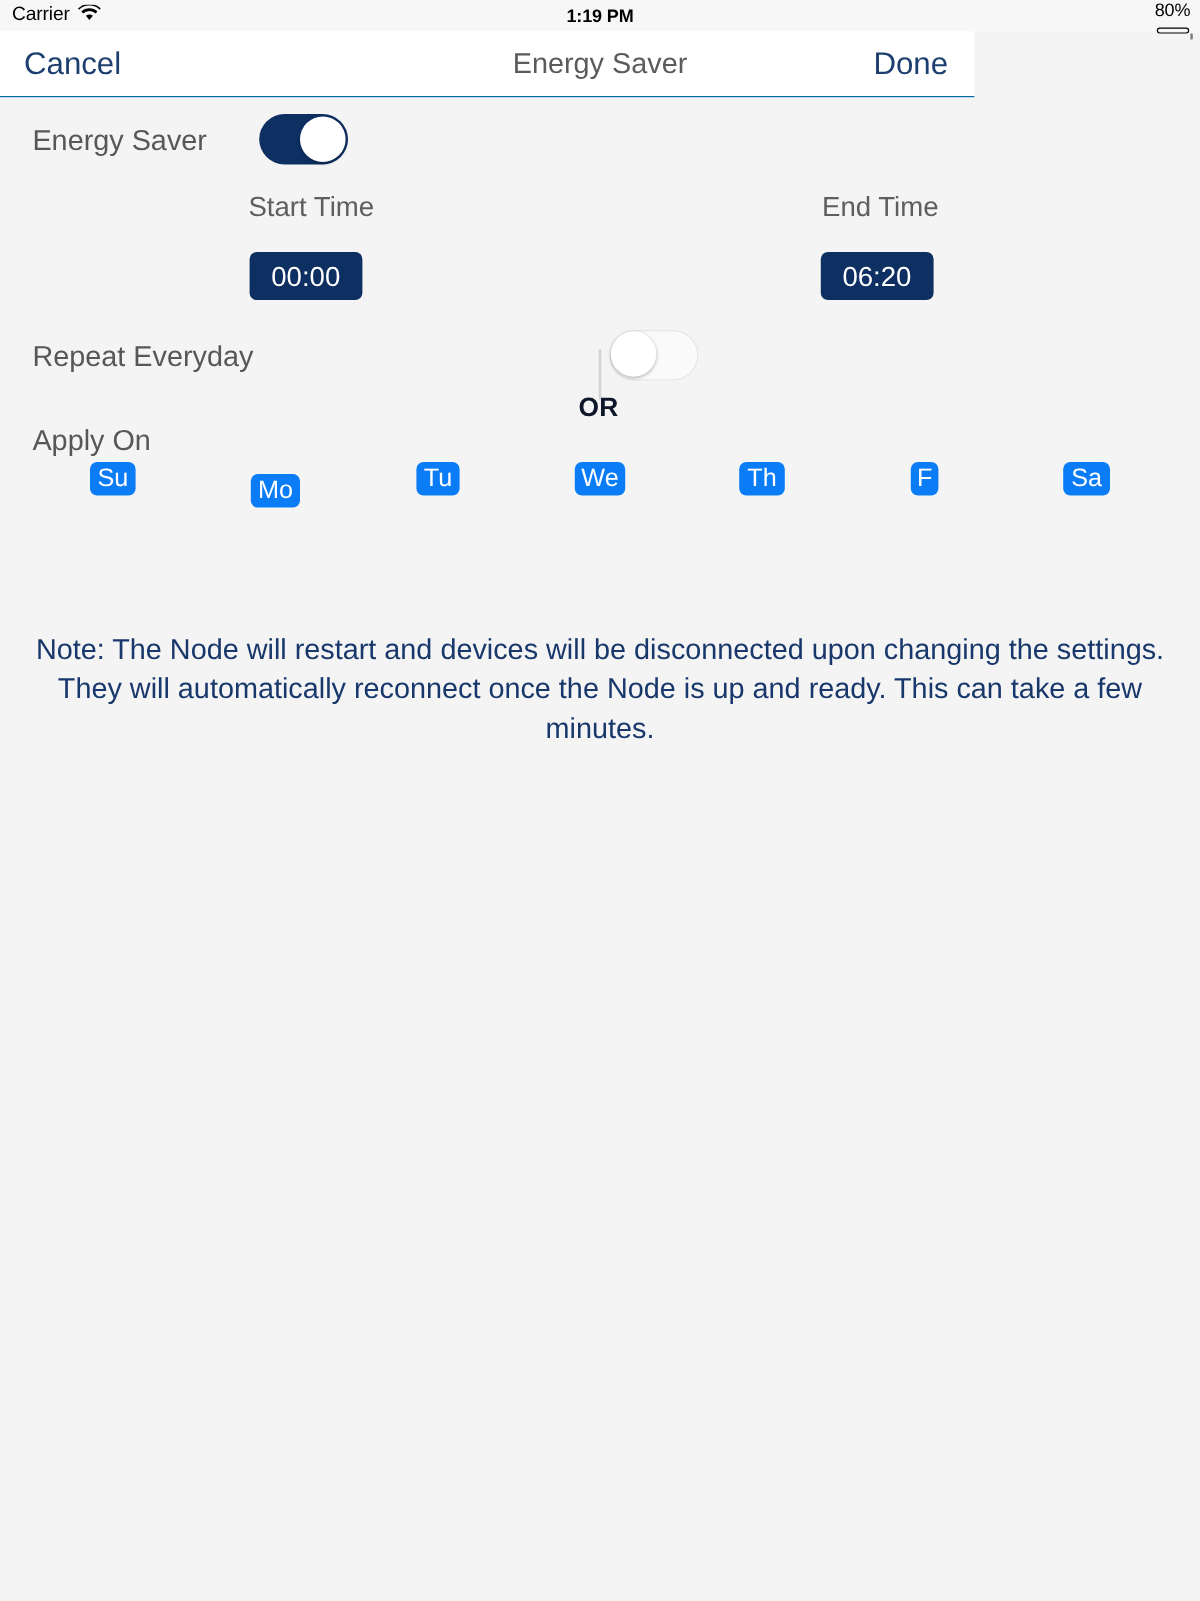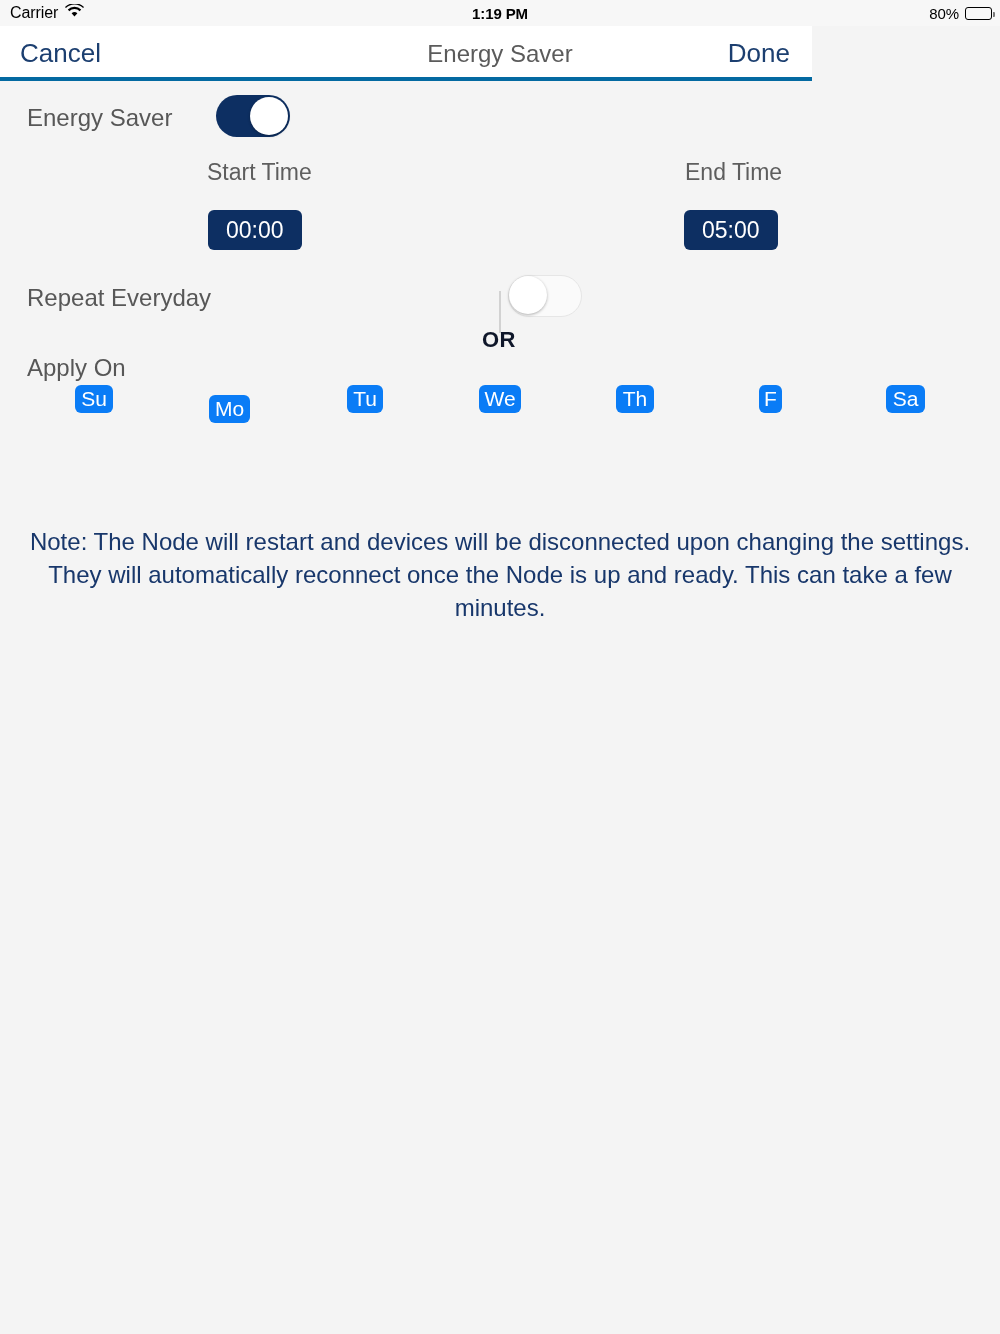--- a/index.html
+++ b/index.html
@@ -50,20 +50,21 @@
   }
   .sb-right {
     position: absolute;
     right: 8px; top: 0;
     height: 26px;
     display: flex;
     align-items: center;
     gap: 6px;
     font-size: 15px;
     font-weight: normal;
+    flex-direction: column;
   }
   .wifi-icon { display: block; }
   .battery {
     position: relative;
     width: 27px; height: 13px;
     border: 1.5px solid #000;
     border-radius: 3px;
     padding: 1.5px;
   }
   .battery::after {
@@ -80,21 +81,21 @@
     border-radius: 1px;
   }
 
   
   .nav-bar {
     position: absolute;
     top: 26px; left: 0;
     width: 812px;
     height: 55px;
     background: #ffffff;
-    border-bottom: 4px solid #0369a1;
+    border-bottom: 1px solid #0369a1;
   }
   .nav-cancel {
     position: absolute;
     left: 20px; top: 0;
     height: 55px;
     display: flex; align-items: center;
     font-size: 26px;
     color: #1c3f70;
     cursor: pointer;
   }
@@ -258,21 +259,21 @@
     <div class="label-main" style="left:27px; top:22px;">Energy Saver</div>
     <div class="toggle on" style="left:216px; top:13px;">
       <span class="knob"></span>
     </div>
 
     <div class="time-heading" style="left:207px; top:77px;">Start Time</div>
     <div class="time-heading" style="left:685px; top:77px;">End Time</div>
 
     <div class="time-box" style="left:208px; top:128px;">00:00</div>
     <div class="time-divider"></div>
-    <div class="time-box" style="left:684px; top:128px;">05:00</div>
+    <div class="time-box" style="left:684px; top:128px;">06:20</div>
 
     <div class="label-main" style="left:27px; top:202px;">Repeat Everyday</div>
     <div class="toggle off" style="left:508px; top:275px; top:193px;">
       <span class="knob"></span>
     </div>
 
     <div class="or-text" style="left:482px; top:245px;">OR</div>
 
     <div class="label-main" style="left:27px; top:272px;">Apply On</div>
 

